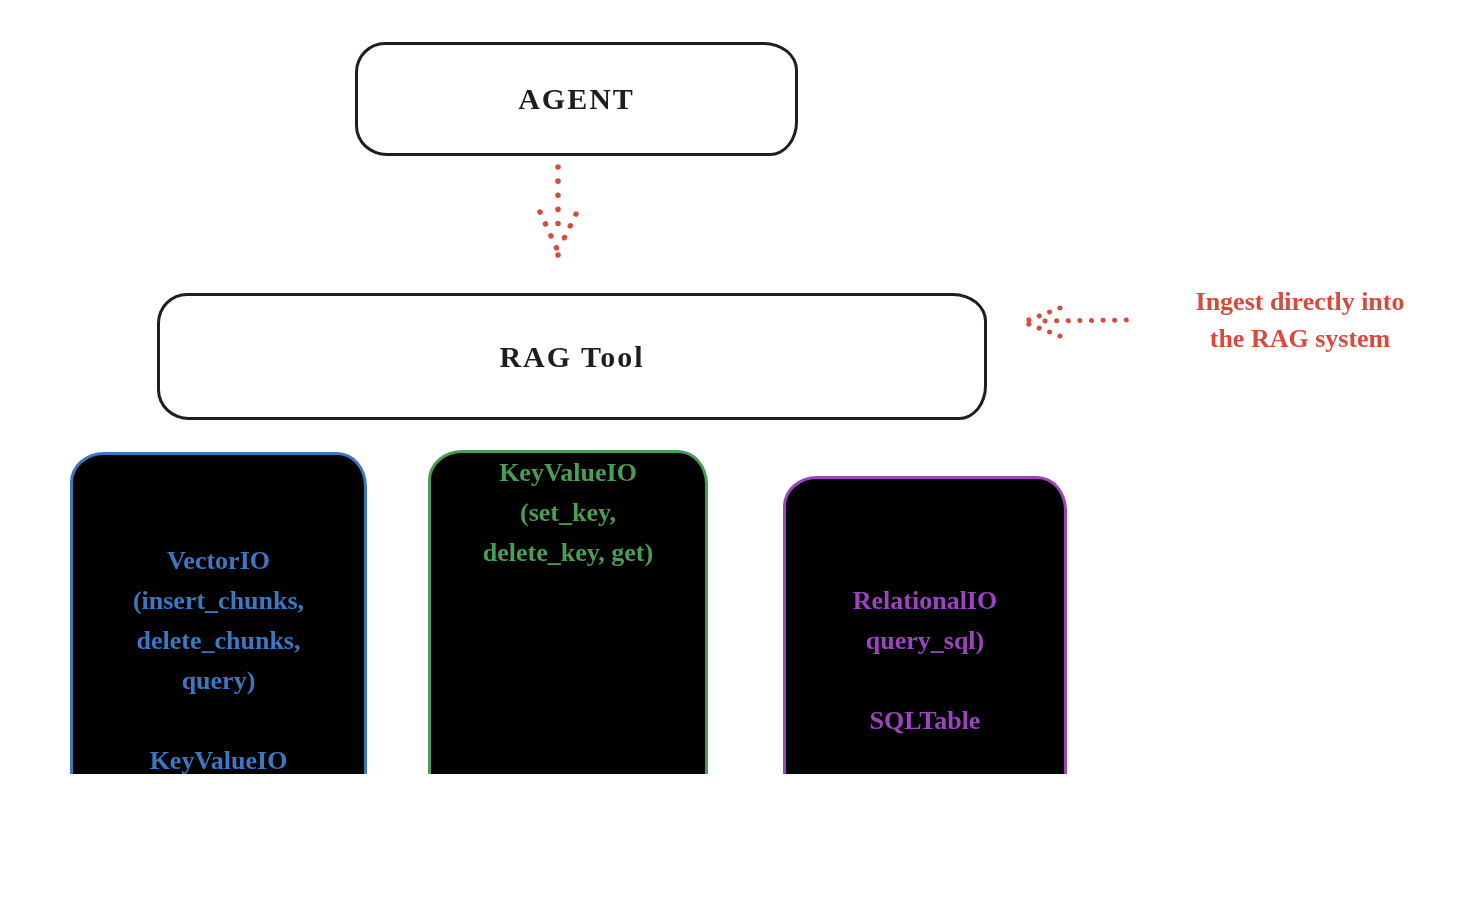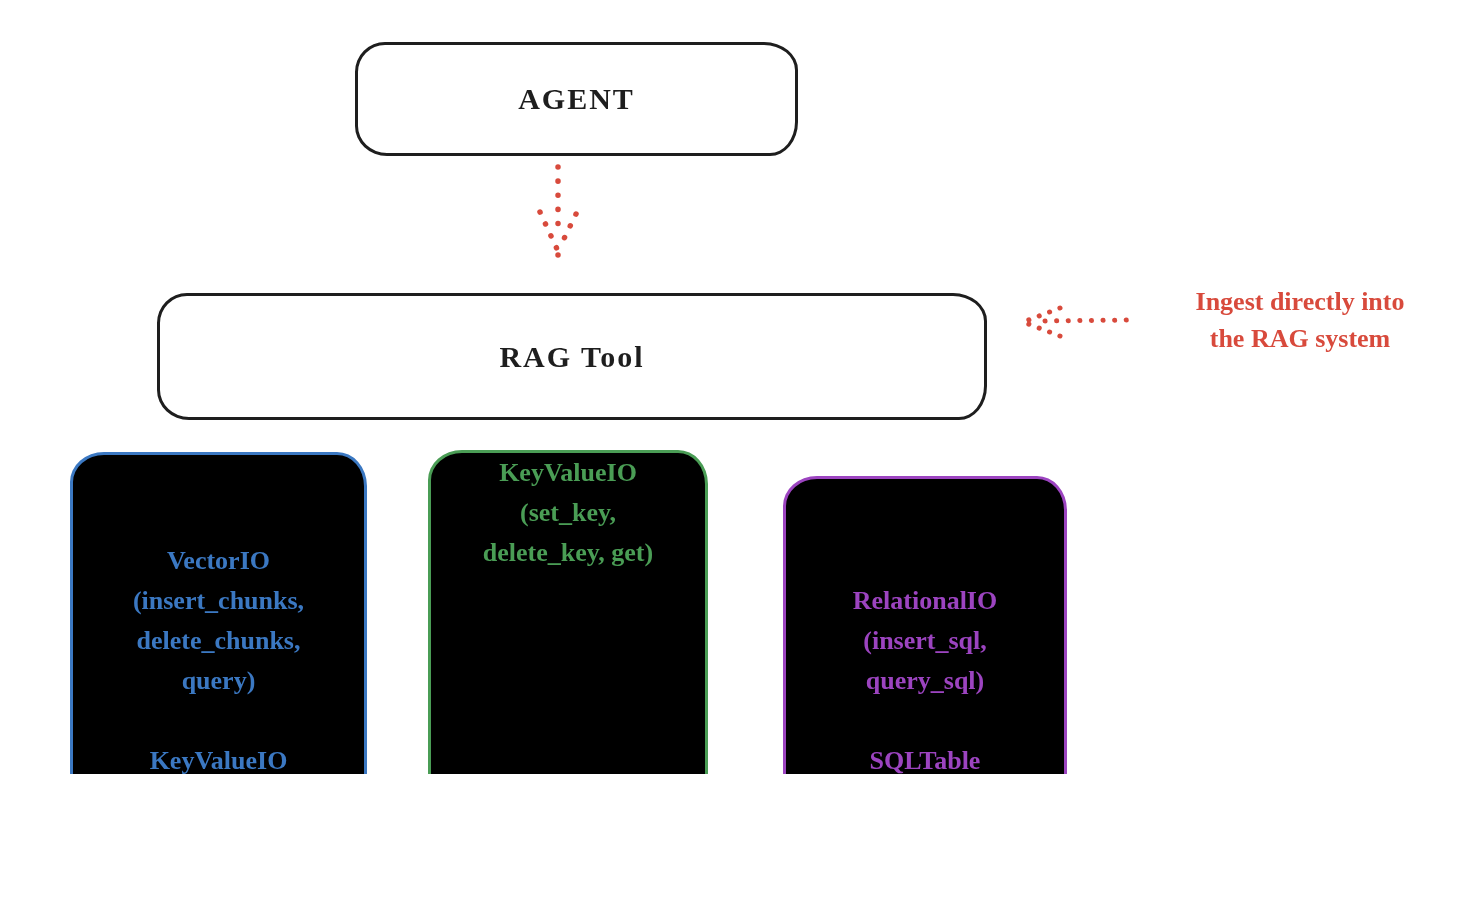--- a/index.html
+++ b/index.html
@@ -122,19 +122,18 @@
 
   <div class="storage-box box-green">
     <span class="line">KeyValueIO</span>
     <span class="line">(set_key,</span>
     <span class="line">delete_key, get)</span>
     <span class="line spacer"></span>
   </div>
 
   <div class="storage-box box-purple">
     <span class="line">RelationalIO</span>
-    <span class="line">(insert_sql,</span>
     <span class="line">query_sql)</span>
     <span class="line spacer"></span>
     <span class="line">SQLTable</span>
   </div>
 
 </div>
 
 </body></html>

